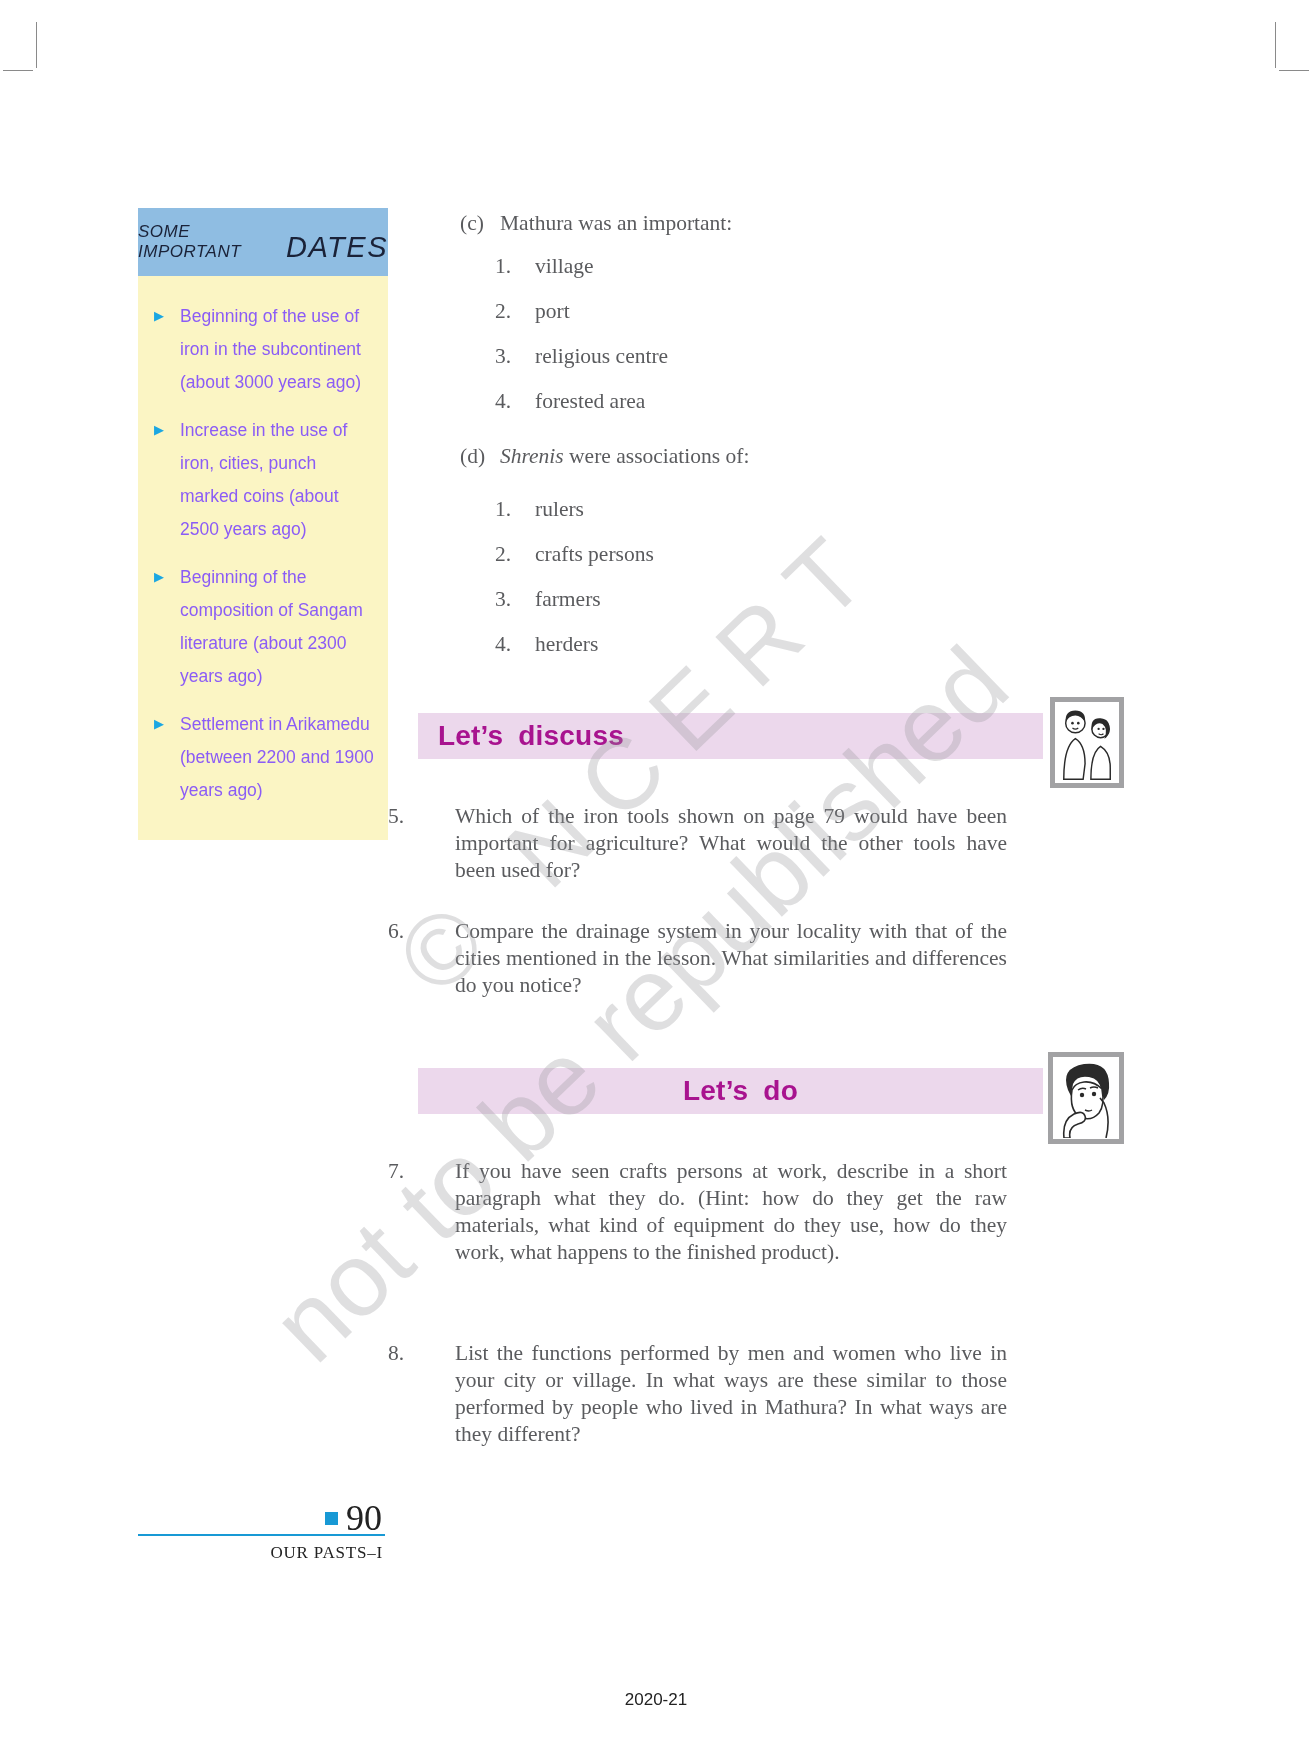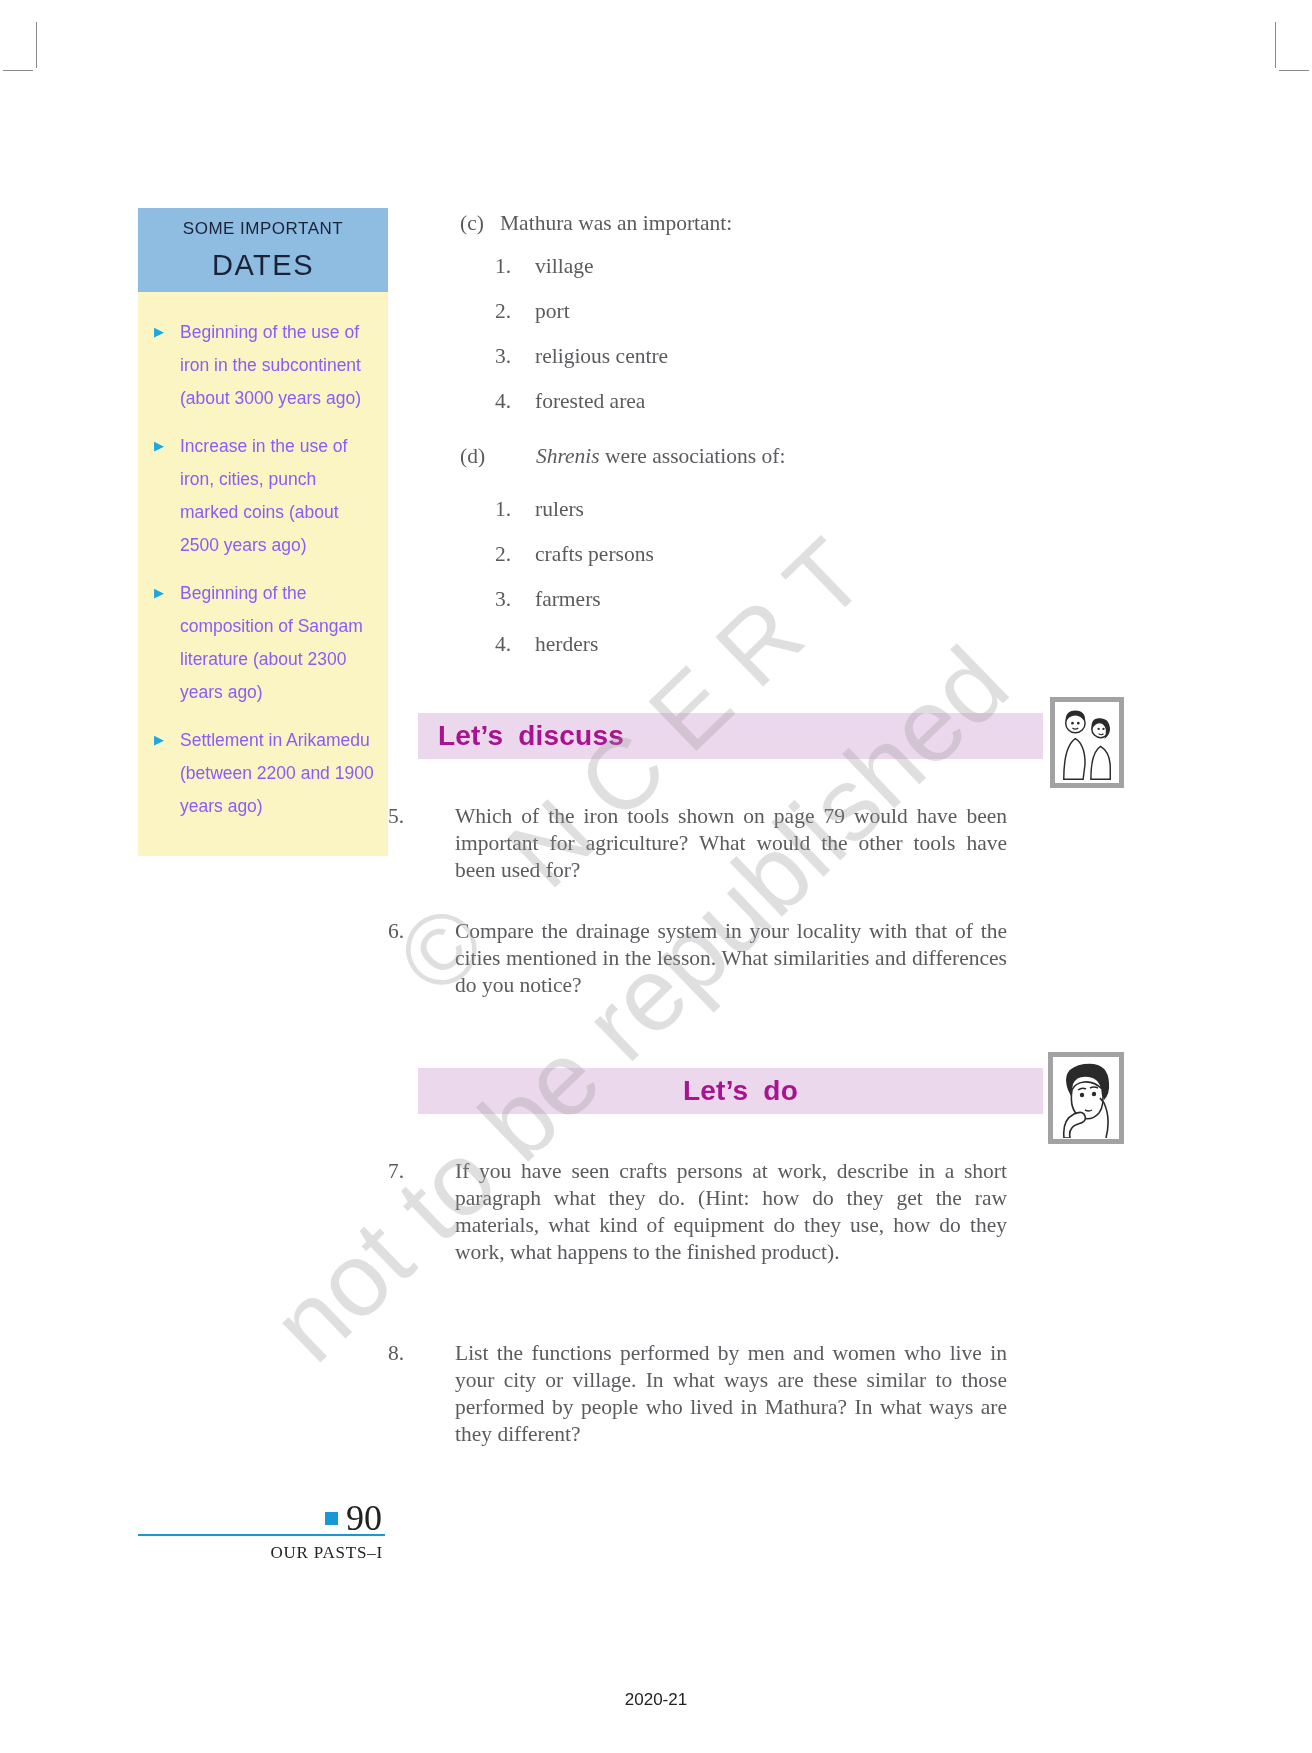--- a/index.html
+++ b/index.html
@@ -9,39 +9,39 @@
     height:1753px;
     background:#ffffff;
     overflow:hidden;
     font-family:"Liberation Serif", serif;
   }
   
   .crop{position:absolute;background:#8a8a8a;}
   
   .sidebar{position:absolute;left:138px;top:208px;width:250px;font-family:"Liberation Sans",sans-serif;}
   .sidebar-header{
-    background:#8fbde2;height:84px;display:flex;flex-direction:column;
-    align-items:center;justify-content:center;color:#1a2238;
+    background:#8fbde2;height:68px;display:flex;flex-direction:row;
+    align-items:center;justify-content:center;color:#1a2238;font-style:italic;
   }
   .sidebar-header .line1{font-size:17px;letter-spacing:0.5px;font-weight:500;}
   .sidebar-header .line2{font-size:29px;letter-spacing:1.5px;margin-top:10px;font-weight:500;}
   .sidebar-body{
     background:#fbf5c4;padding:24px 13px 18px 16px;min-height:554px;box-sizing:border-box;
   }
   .date-item{display:flex;margin-bottom:15px;}
   .date-item .arrow{
     color:#1ba7e2;font-size:13px;line-height:31px;width:26px;flex:0 0 26px;
   }
   .date-item .txt{
     font-size:17.5px;line-height:33px;color:#8b5cf6;
   }
   
   .serif{color:#5a5b5e;font-size:21.5px;line-height:27px;font-family:"Liberation Serif",serif;}
   .abs{position:absolute;}
-  .italic{font-style:italic;margin-left:36px;}
+  .italic{font-style:italic;}
   
   .question{position:absolute;left:455px;width:552px;text-align:justify;}
   .question .qnum{position:absolute;left:-67px;top:0;}
   
   .banner{
     position:absolute;left:418px;width:625px;height:46px;background:#ecd8ec;
     display:flex;align-items:center;
   }
   .banner .banner-label{
     font-family:"Liberation Sans",sans-serif;font-weight:bold;font-size:28px;

